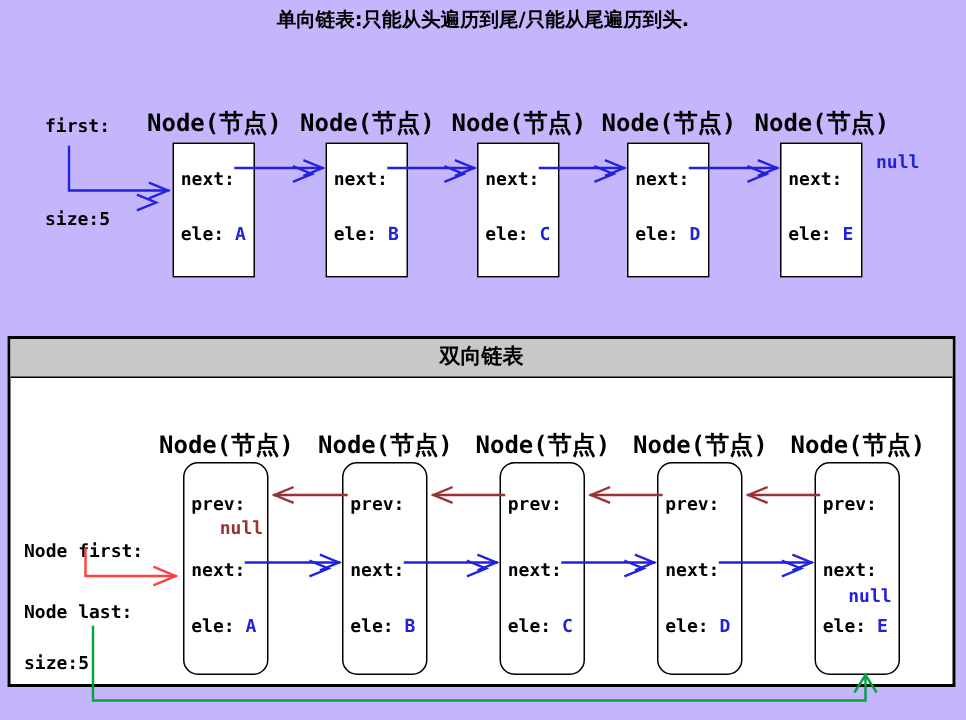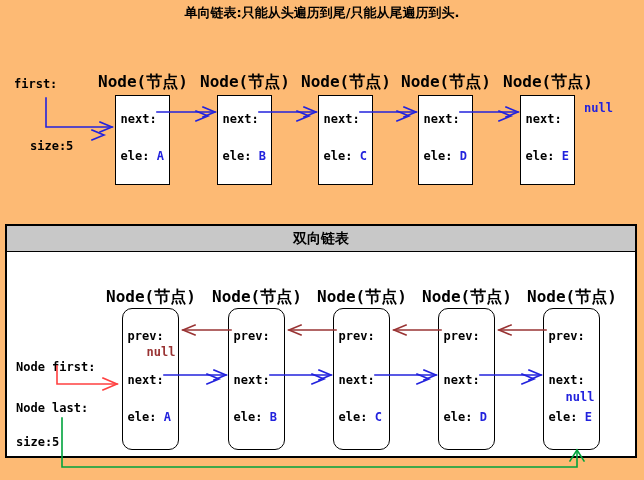--- a/index.html
+++ b/index.html
@@ -1,16 +1,16 @@
 <!DOCTYPE html>
 <html style="--c-blue: #2222dd; --c-darkred: #993333; --c-red: #ff4040; --c-green: #00a33c; --c-header: #c8c8c8;"><head>
 <meta charset="utf-8">
 <style>
   html,body{margin:0;padding:0;background:#fff;}
-  #stage{position:relative;width:644px;height:480px;background:#fdba74;overflow:hidden;
+  #stage{position:relative;width:644px;height:480px;background:#c4b5fd;overflow:hidden;
          font-family:"DejaVu Sans Mono","Liberation Mono",monospace;color:#000;}
   .cn{font-family:"DejaVu Sans","Liberation Sans",sans-serif;}
   .title{position:absolute;left:0;width:644px;text-align:center;font-weight:bold;font-size:13px;}
   .outer-box{position:absolute;border:2px solid #000;background:#fff;}
   .box-header{height:23px;line-height:23px;text-align:center;font-weight:bold;font-size:14px;
               background:var(--c-header);border-bottom:1px solid #000;}
   .lbl{position:absolute;font-weight:bold;font-size:12px;white-space:pre;}
   .node-wrap{position:absolute;width:88px;text-align:center;}
   .node-type{font-weight:bold;font-size:16px;white-space:nowrap;}
   .nbox1{position:relative;margin:2px auto 0;width:53px;height:88px;border:1px solid #000;
@@ -28,21 +28,21 @@
   .st-green{stroke:var(--c-green);}
 </style>
 </head>
 <body>
 
 <div id="stage">
 
   <div class="title cn" style="top:4px;">单向链表:只能从头遍历到尾/只能从尾遍历到头.</div>
 
 
-  <div class="lbl" style="left:14px;top:77px;">first:</div>
+  <div class="lbl" style="left:30px;top:77px;">first:</div>
   <div class="lbl" style="left:30px;top:139px;">size:5</div>
   <div class="lbl blue" style="left:584px;top:101px;">null</div>
 
   <div class="node-wrap" style="left:98px;top:72px;">
     <div class="node-type">Node(节点)</div>
     <div class="nbox1">
       <div class="fld" style="top:16px;left:5px;">next:</div>
       <div class="fld" style="top:53px;left:5px;"><span>ele: </span><span class="blue">A</span></div>
     </div>
   </div>

